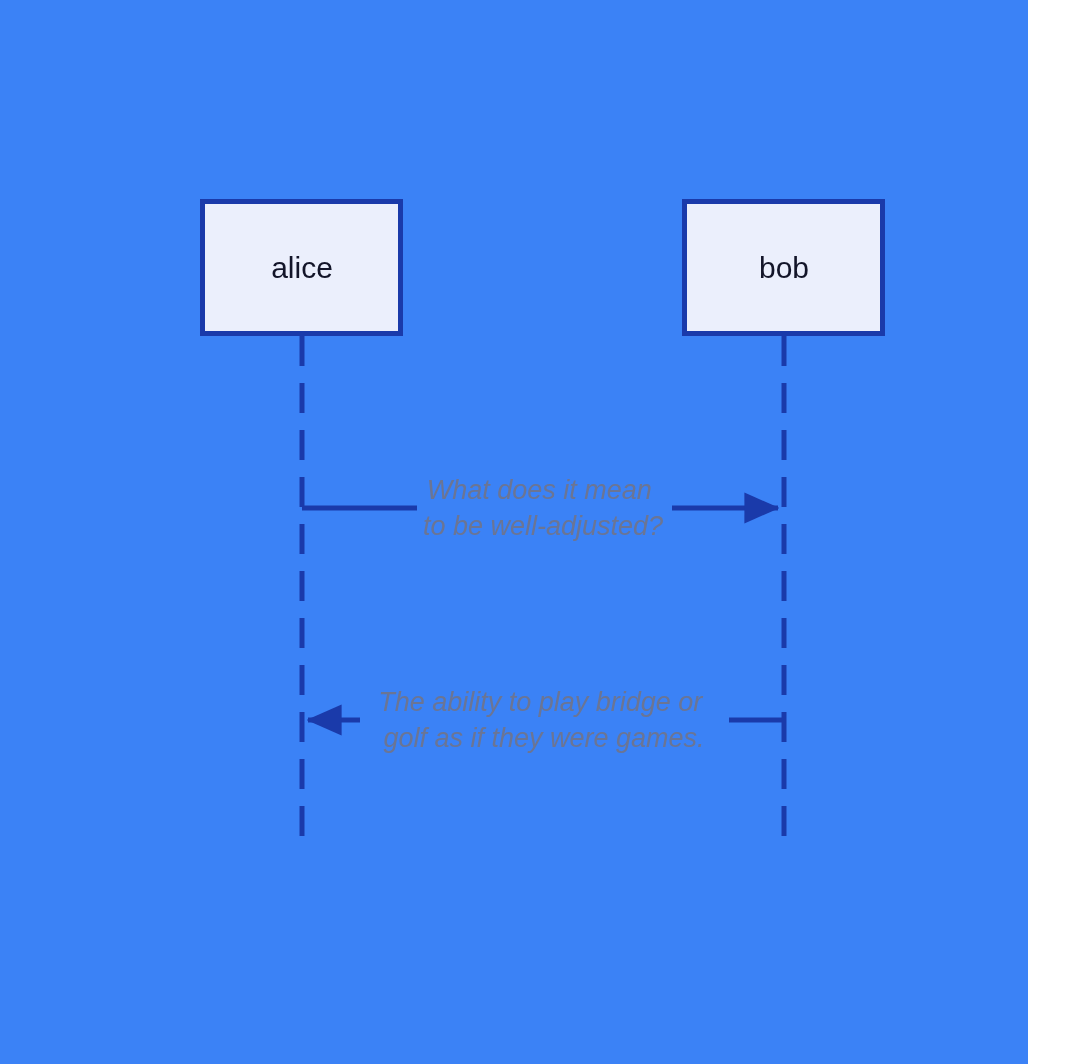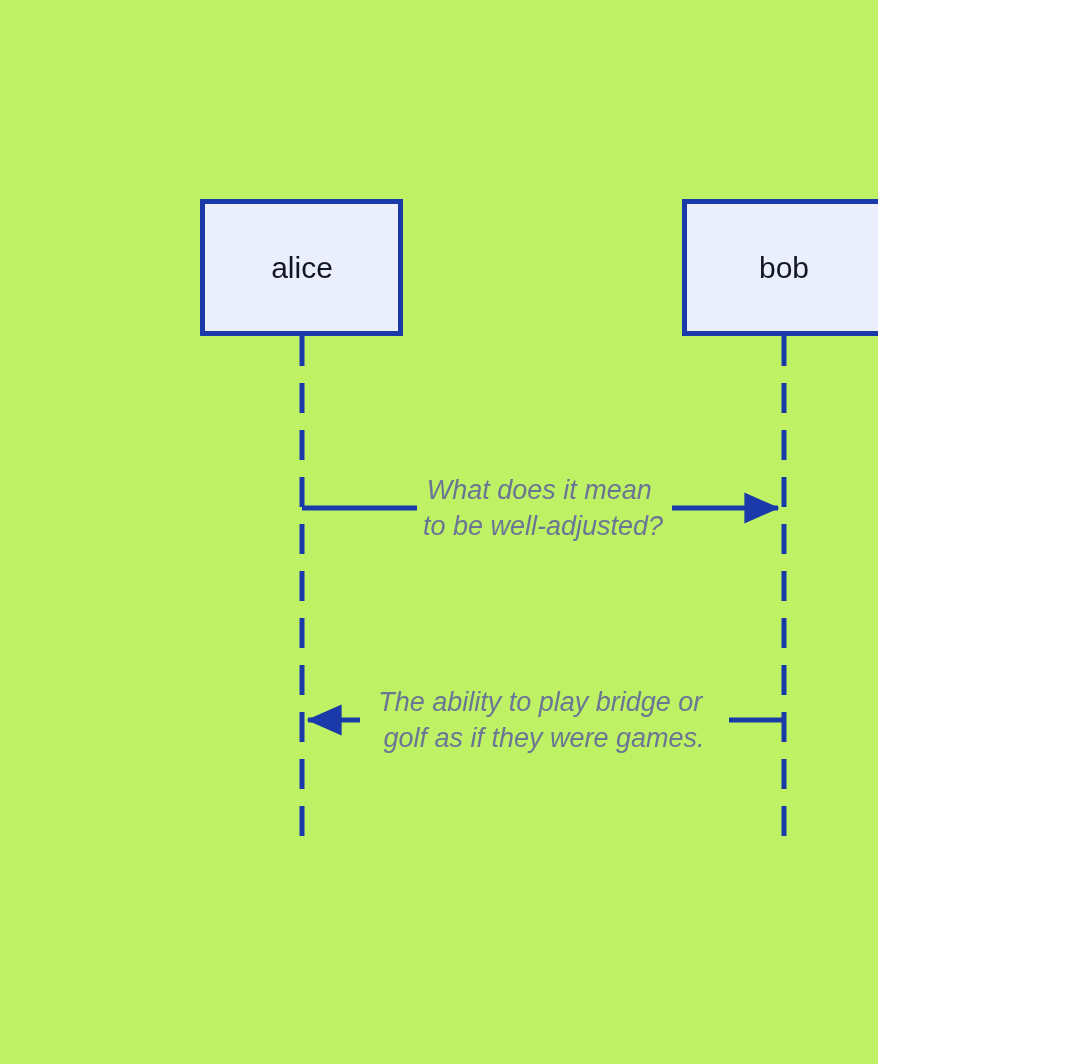--- a/index.html
+++ b/index.html
@@ -6,23 +6,23 @@
   html, body {
     margin: 0;
     padding: 0;
     background: #ffffff;
   }
   body {
     font-family: "Liberation Sans", sans-serif;
   }
   #diagram-canvas {
     position: relative;
-    width: 878px;
+    width: 1028px;
     height: 1064px;
-    background: #bef264;
+    background: #3b82f6;
     overflow: hidden;
   }
   #diagram-canvas svg {
     display: block;
     width: 1086px;
     height: 1064px;
   }
   .actor-label {
     font-family: "Liberation Sans", sans-serif;
     font-size: 30px;

